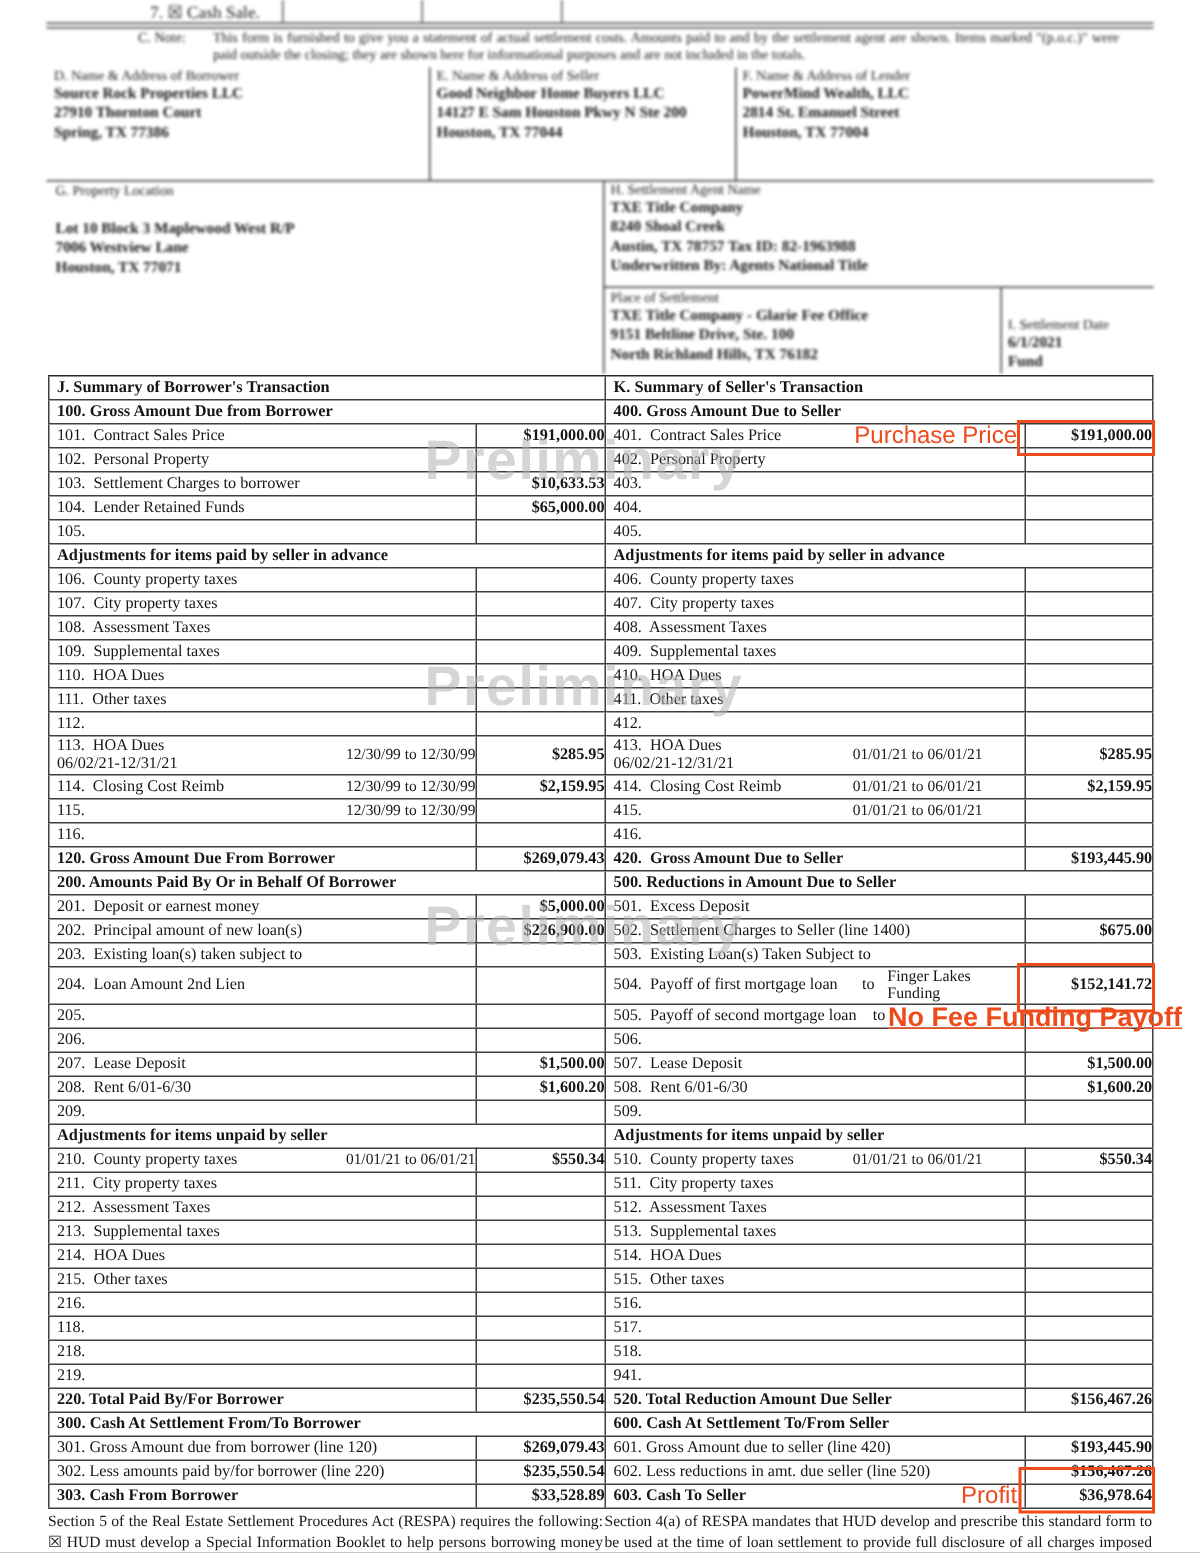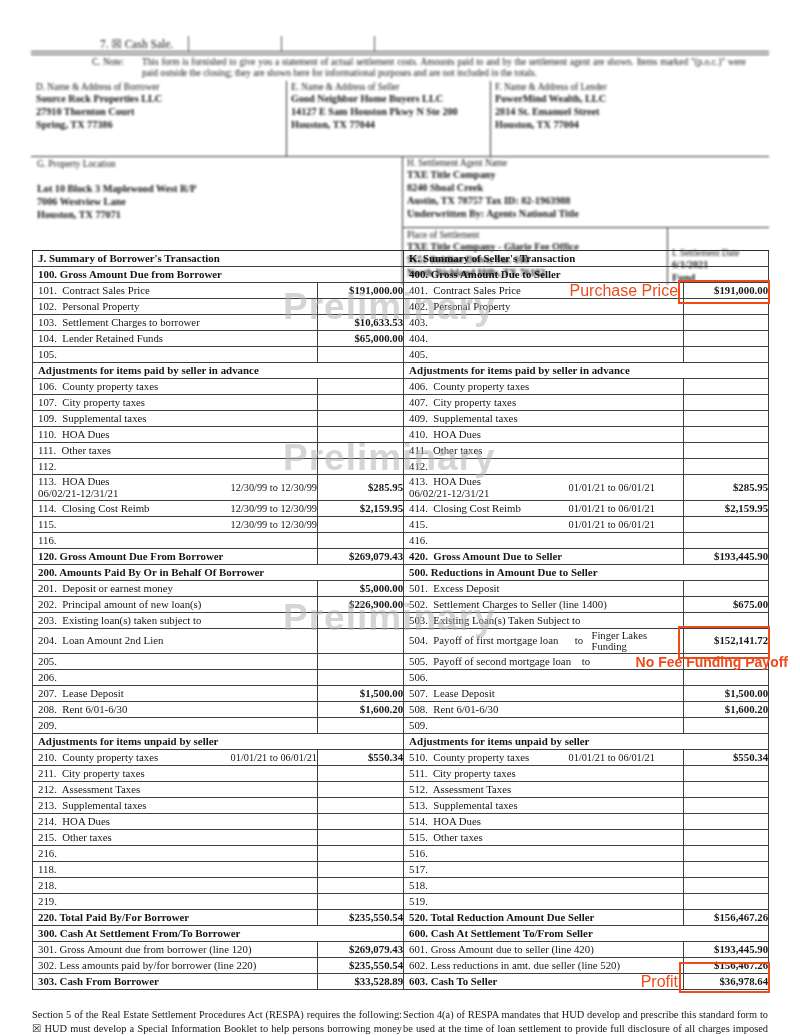--- a/index.html
+++ b/index.html
@@ -1,21 +1,21 @@
 <!DOCTYPE html>
 <html style="--orange: #ee4b1c; --wm: #b3b3b3;"><head>
 <meta charset="utf-8">
 <style>
   :root{ --orange:#ee4b1c; --wm:#b3b3b3; --ink:#161616; --line:#3f3f3f; }
   html,body{margin:0;padding:0;background:#9a9a9a;}
   .page{position:relative;width:800px;height:1035px;margin:0 auto;background:#ffffff;
         overflow:hidden;font-family:"Liberation Serif",serif;color:var(--ink);}
 
   
-  .hdr{position:absolute;left:0;top:0;width:800px;height:250px;filter:blur(0.9px);margin-top:36px;}
+  .hdr{position:absolute;left:0;top:0;width:800px;height:250px;filter:blur(0.9px);}
   .line7{position:absolute;left:100px;top:1px;font-size:11.5px;}
   .tick{position:absolute;top:0;width:1px;height:15px;background:#555;}
   .t1{left:188px}.t2{left:281px}.t3{left:374px}
   .dblrule{position:absolute;left:31px;top:15px;width:738px;height:2px;
            border-top:1px solid #333;border-bottom:1px solid #333;}
   .note-label{position:absolute;left:92px;top:21px;font-size:9.4px;}
   .note-text{position:absolute;left:142px;top:21px;width:604px;font-size:9.3px;
              line-height:11px;text-align:justify;}
   .hrule{position:absolute;height:1px;background:#333;}
   .r1{left:31px;top:120px;width:738px;}
@@ -52,21 +52,21 @@
   td.la,td.ra{font-weight:bold;text-align:right;padding-right:6px;font-size:10.8px;
               border-left:1px solid var(--line);position:relative;}
   td.rdesc{border-left:1.3px solid var(--line);}
   tr.sec td{font-weight:bold;border-top:1.2px solid #2a2a2a;font-size:10.9px;}
   td.bold{font-weight:bold;margin-left:44px;}
 
   
   .ann{font-family:"Liberation Sans",sans-serif;color:var(--orange);z-index:6;}
   .ann-right{position:absolute;right:5px;top:50%;transform:translateY(-50%);
              font-size:16px;white-space:nowrap;}
-  .ann-float{position:absolute;right:-20px;top:3px;font-size:14px;white-space:nowrap;}
+  .ann-float{position:absolute;right:-20px;top:3px;font-size:18px;white-space:nowrap;text-decoration:underline;}
   td.boxed::after{content:"";position:absolute;top:-3px;bottom:-6px;left:-6px;right:-2px;
                   border:2.5px solid var(--orange);z-index:5;pointer-events:none;}
   td.boxed2::after{content:"";position:absolute;top:-12px;bottom:-4px;left:-5px;right:-2px;
                    border:2.5px solid var(--orange);z-index:5;pointer-events:none;}
 
   
   .foot{position:absolute;top:1008px;font-size:10.4px;line-height:13.6px;text-align:justify;}
   .foot-l{left:32px;width:370px;} .foot-r{left:403px;width:365px;}
 </style>
 </head>
@@ -216,20 +216,28 @@
         </tr>
         <tr>
           <td class="ldesc">107.  City property taxes</td>
           <td class="ld"></td>
           <td class="la"></td>
           <td class="rdesc">407.  City property taxes</td>
           <td class="rd"></td>
           <td class="ra"></td>
         </tr>
         <tr>
+          <td class="ldesc">108.  Assessment Taxes</td>
+          <td class="ld"></td>
+          <td class="la"></td>
+          <td class="rdesc">408.  Assessment Taxes</td>
+          <td class="rd"></td>
+          <td class="ra"></td>
+        </tr>
+        <tr>
           <td class="ldesc">109.  Supplemental taxes</td>
           <td class="ld"></td>
           <td class="la"></td>
           <td class="rdesc">409.  Supplemental taxes</td>
           <td class="rd"></td>
           <td class="ra"></td>
         </tr>
         <tr>
           <td class="ldesc">110.  HOA Dues</td>
           <td class="ld"></td>
@@ -445,21 +453,21 @@
           <td class="ld"></td>
           <td class="la"></td>
           <td class="rdesc">518.</td>
           <td class="rd"></td>
           <td class="ra"></td>
         </tr>
         <tr>
           <td class="ldesc">219.</td>
           <td class="ld"></td>
           <td class="la"></td>
-          <td class="rdesc">519.</td>
+          <td class="rdesc">941.</td>
           <td class="rd"></td>
           <td class="ra"></td>
         </tr>
         <tr>
           <td class="ldesc bold">220. Total Paid By/For Borrower</td>
           <td class="ld"></td>
           <td class="la">$235,550.54</td>
           <td class="rdesc bold">520. Total Reduction Amount Due Seller</td>
           <td class="rd"></td>
           <td class="ra">$156,467.26</td>

